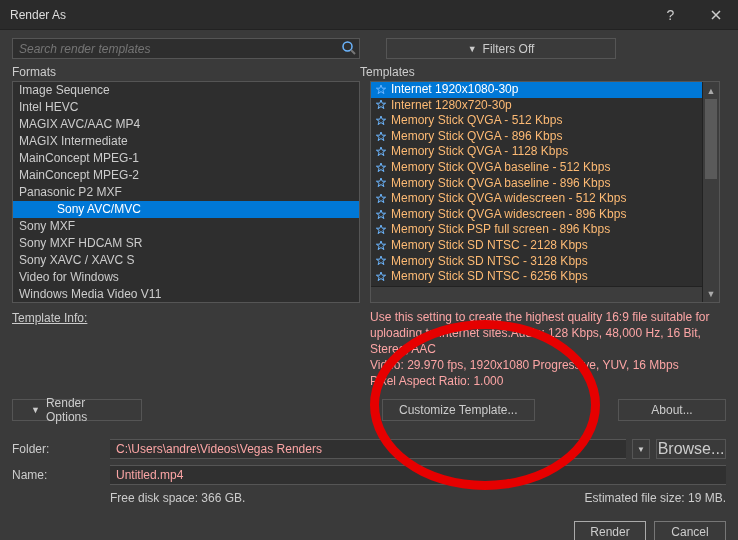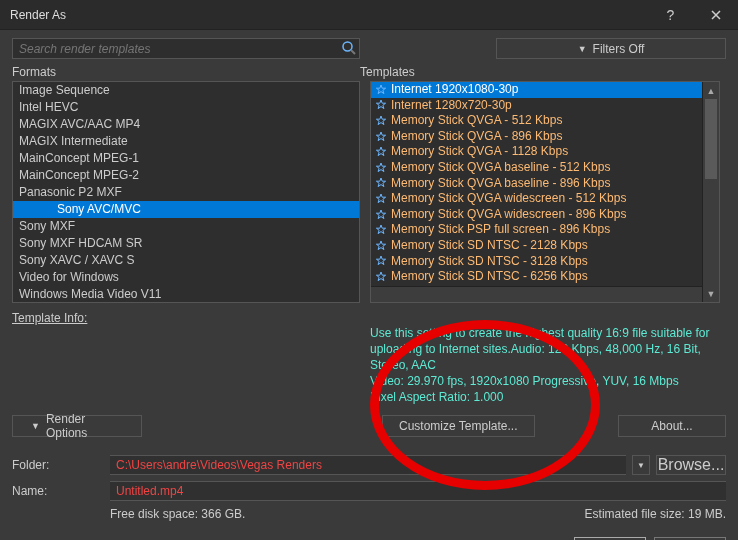--- a/index.html
+++ b/index.html
@@ -6,21 +6,21 @@
 body { width: 738px; height: 540px; background: #3a3a3a; font-family: "Segoe UI", Tahoma, sans-serif; font-size: 12px; color: #ccc; overflow: hidden; }
 
 .titlebar { height: 30px; background: #2b2b2b; display: flex; align-items: center; padding-left: 10px; border-bottom: 1px solid #222; }
 .titlebar .title { color: #ddd; font-size: 12px; }
 .titlebar .tb-right { margin-left: auto; display: flex; }
 .titlebar .tb-btn { width: 45px; height: 30px; display: flex; align-items: center; justify-content: center; color: #ccc; font-size: 14px; }
 .titlebar .tb-btn svg { width: 10px; height: 10px; stroke: #ccc; stroke-width: 1.5; fill: none; }
 
 .content { padding: 8px 12px 10px 12px; }
 
-.toprow { display: flex; gap: 8px; justify-content: space-between; }
+.toprow { display: flex; gap: 26px; }
 .search-wrap { position: relative; flex: 0 0 348px; }
 .search { width: 100%; height: 21px; background: #2e2e2e; border: 1px solid #555; color: #888; font-style: italic; font-size: 12px; padding: 2px 6px; }
 .search-icon { position: absolute; right: 3px; top: 2px; width: 16px; height: 16px; }
 .filters-btn { width: 230px; height: 21px; background: #3a3a3a; border: 1px solid #555; display: flex; align-items: center; justify-content: center; gap: 6px; color: #ccc; font-size: 12px; }
 .filters-btn .chev { font-size: 9px; color: #ccc; }
 
 .labels-row { display: flex; gap: 0; margin-top: 6px; }
 .lbl { color: #ccc; font-size: 12px; }
 .lbl-left { width: 348px; }
 
@@ -40,32 +40,32 @@
 .star svg { width: 12px; height: 12px; display: block; }
 .tpl-scrollhz { height: 17px; background: #3d3d3d; border-top: 1px solid #222; position: relative; margin-top:1px; }
 
 .vsb { width: 17px; background: #3d3d3d; border-left: 1px solid #222; display: flex; flex-direction: column; }
 .vsb .arr { height: 17px; display: flex; align-items: center; justify-content: center; font-size: 9px; color: #aaa; }
 .vsb .track { flex: 1; position: relative; }
 .vsb .thumb { position: absolute; left: 2px; right: 2px; top: 0; height: 80px; background: #5a5a5a; }
 
 .info-row { display: flex; gap: 10px; margin-top: 6px; }
 .info-label { width: 348px; text-align: left; padding-right: 4px; color: #ccc; padding-top: 2px; text-decoration: underline; }
-.info-text { width: 350px; color: #5eead4; font-size: 12px; line-height: 16px; margin-top: 16px; }
+.info-text { width: 350px; color: #fca5a5; font-size: 12px; line-height: 16px; }
 
 .btns-row { display: flex; margin-top: 10px; align-items: center; }
 .drop-btn { height: 22px; background: #3a3a3a; border: 1px solid #555; display: flex; align-items: center; justify-content: center; gap: 6px; color: #ccc; font-size: 12px; padding: 0 18px; }
 .ro-btn { width: 130px; }
 .cust-btn { margin-left: 240px; padding: 0 16px; height: 22px; background: #3a3a3a; border: 1px solid #555; color: #ccc; font-size: 12px; }
 .about-btn { margin-left: auto; width: 108px; height: 22px; background: #3a3a3a; border: 1px solid #555; color: #ccc; font-size: 12px; }
 
 .field-row { display: flex; align-items: center; margin-top: 18px; gap: 8px; }
 .field-row .flabel { width: 90px; color: #ccc; font-size: 12px; }
 .path-wrap { flex: 1; display: flex; gap: 6px; }
-.path-input { flex: 1; height: 20px; background: #303030; border: 0; border-bottom: 1px solid #555; border-top: 1px solid #555; color: #ef4444; font-size: 12px; padding: 2px 6px; }
+.path-input { flex: 1; height: 20px; background: #303030; border: 0; border-bottom: 1px solid #555; border-top: 1px solid #555; color: #fca5a5; font-size: 12px; padding: 2px 6px; }
 .path-dd { width: 18px; height: 20px; border: 1px solid #555; display: flex; align-items: center; justify-content: center; font-size: 8px; color: #ccc; }
 .browse-btn { width: 70px; height: 20px; background: #3a3a3a; border: 1px solid #555; color: #ccc; font-size: 16px; }
 
 .disk-row { display: flex; margin-top: 6px; padding-left: 98px; color: #ccc; font-size: 12px; }
 .disk-row .est { margin-left: auto; }
 
 .footer-btns { display: flex; justify-content: flex-end; gap: 8px; margin-top: 16px; }
 .footer-btns button { width: 72px; height: 22px; background: #3a3a3a; border: 1px solid #777; color: #ccc; font-size: 12px; }
 .footer-btns .render { border: 1px solid #aaa; }
 

